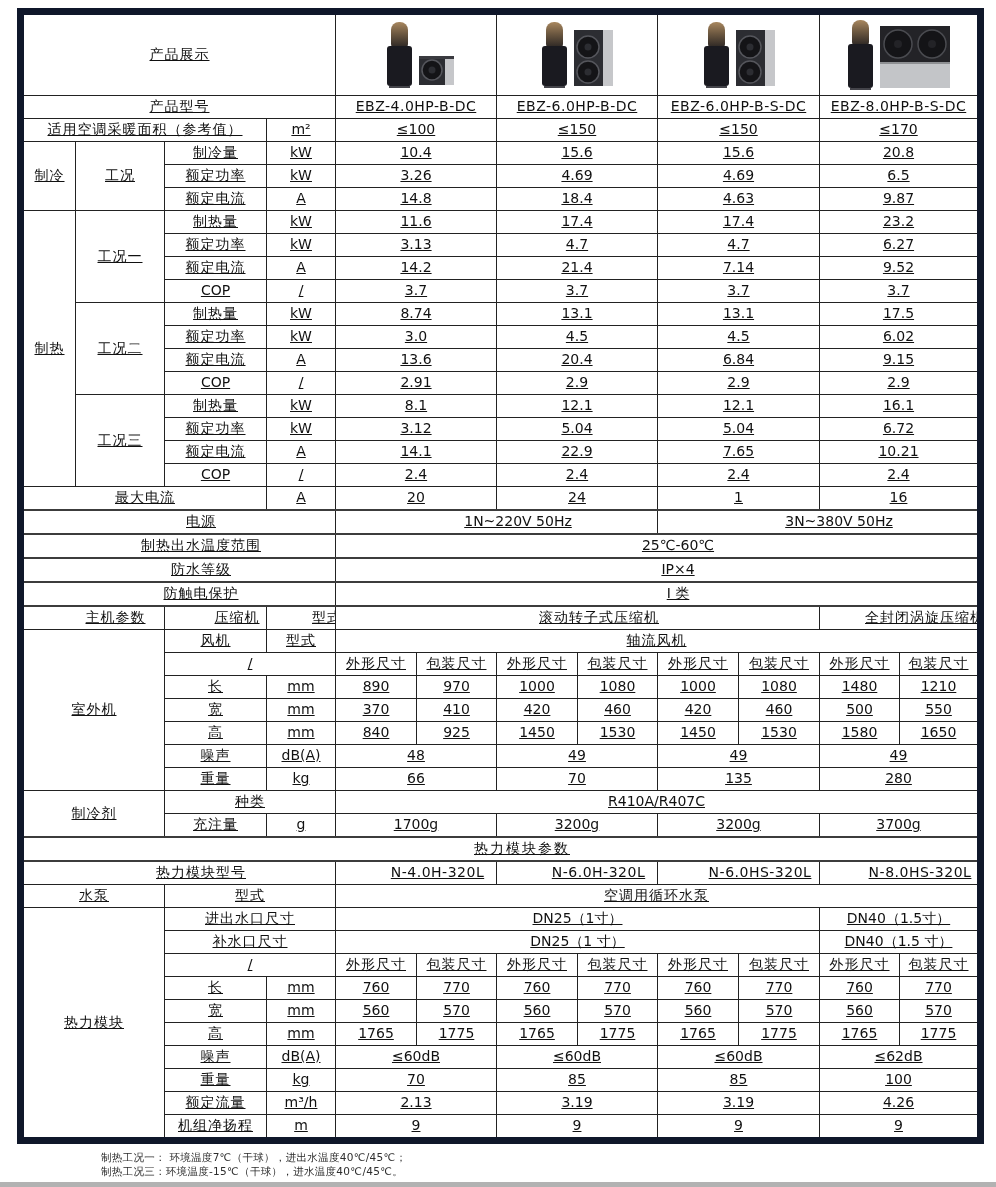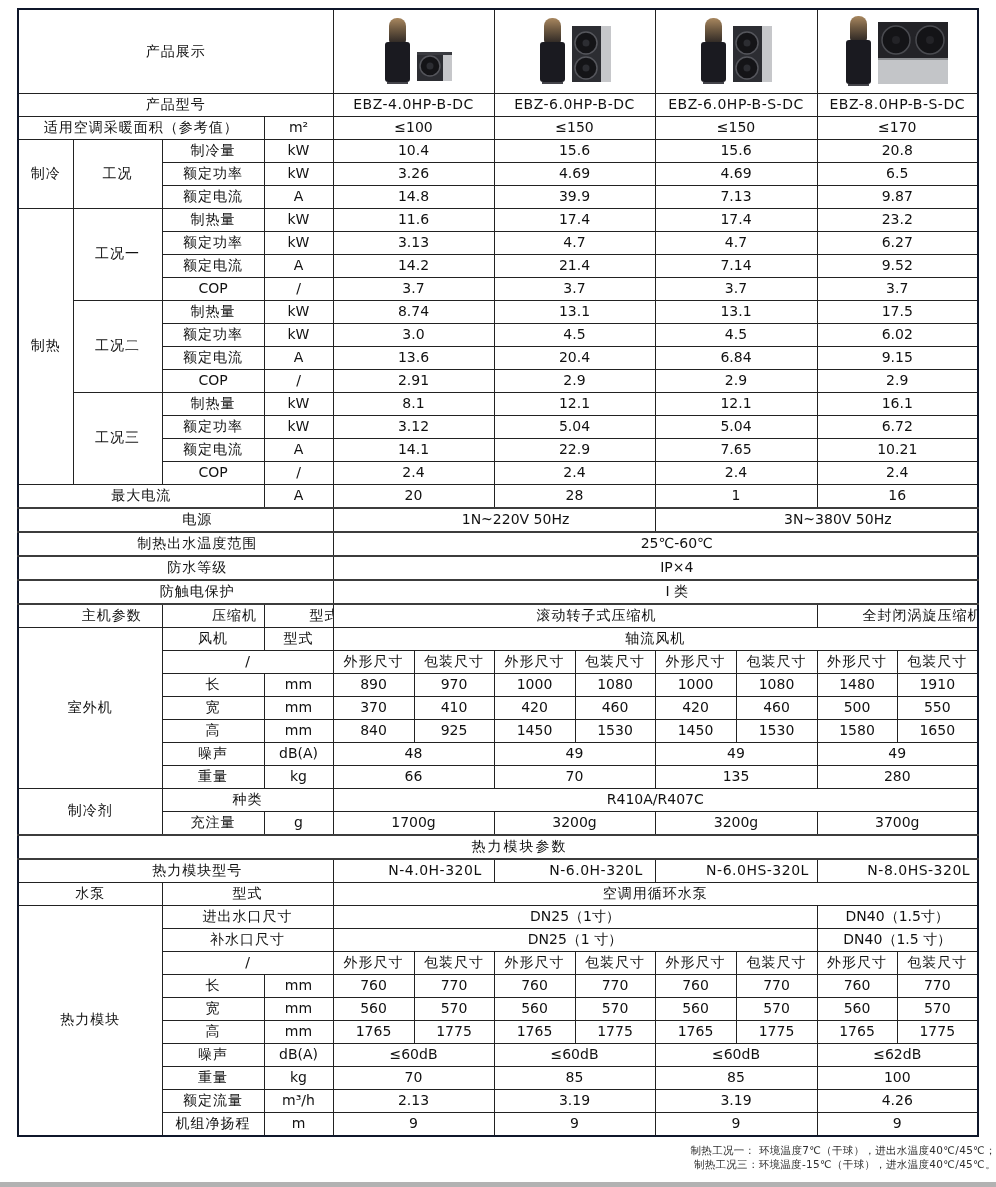--- a/index.html
+++ b/index.html
@@ -3,41 +3,42 @@
 <meta charset="utf-8">
 <style>
   html,body{margin:0;padding:0;}
   body{
     width:996px;height:1187px;position:relative;background:#ffffff;
     font-family:"DejaVu Sans","Liberation Sans",sans-serif;color:#111;overflow:hidden;
   }
   .page{padding:8px 0 0 17px;}
   table.spec{
     border-collapse:collapse;table-layout:fixed;width:960px;
-    border:2px solid #0f172a;
+    border:7px solid #0f172a;
+    text-decoration:underline;
   }
   table.spec td{
     border:1px solid #222;text-align:center;vertical-align:middle;
     padding:0 2px;height:22px;font-size:14px;line-height:1.1;
     overflow:hidden;white-space:nowrap;
   }
   tr{height:22px;}
   tr.r-img{height:84px;}
   td.lab{font-size:13.5px;letter-spacing:1px;}
   td.num{font-size:14.5px;}
   td.model{font-size:14.5px;letter-spacing:.5px;}
   td.left{text-align:left;padding-left:7px;letter-spacing:2px;}
   tr.sep td{border-top:2px solid #3c3c3c;padding-left:45px;}
   td.photo{padding:0;}
   td.photo svg{display:block;margin:0 auto;}
   .footnote{
     margin:6px 0 0 8px;font-size:10.5px;line-height:14px;color:#2d2d2d;letter-spacing:.3px;
   }
   .footnote .fl{white-space:nowrap;}
-  .footnote .ind{padding-left:76px;text-align:right;}
+  .footnote .ind{padding-left:76px;}
   .bottom-bar{
     position:absolute;left:0;bottom:0;width:996px;height:5px;background:#b2b2b2;
   }
 </style>
 </head>
 <body>
 
 <svg width="0" height="0" style="position:absolute" aria-hidden="true">
   <defs>
     <linearGradient id="cylGrad" x1="0" y1="0" x2="0" y2="1">
@@ -154,22 +155,22 @@
   <td class="num">kW</td>
   <td colspan="2" class="num">3.26</td>
   <td colspan="2" class="num">4.69</td>
   <td colspan="2" class="num">4.69</td>
   <td colspan="2" class="num">6.5</td>
 </tr>
 <tr>
   <td class="lab">额定电流</td>
   <td class="num">A</td>
   <td colspan="2" class="num">14.8</td>
-  <td colspan="2" class="num">39.9</td>
-  <td colspan="2" class="num">7.13</td>
+  <td colspan="2" class="num">18.4</td>
+  <td colspan="2" class="num">4.63</td>
   <td colspan="2" class="num">9.87</td>
 </tr>
 
 <tr>
   <td rowspan="12" class="lab">制热</td>
   <td rowspan="4" class="lab">工况一</td>
   <td class="lab">制热量</td>
   <td class="num">kW</td>
   <td colspan="2" class="num">11.6</td>
   <td colspan="2" class="num">17.4</td>
@@ -266,21 +267,21 @@
   <td colspan="2" class="num">2.4</td>
   <td colspan="2" class="num">2.4</td>
   <td colspan="2" class="num">2.4</td>
   <td colspan="2" class="num">2.4</td>
 </tr>
 
 <tr>
   <td colspan="3" class="lab">最大电流</td>
   <td class="num">A</td>
   <td colspan="2" class="num">20</td>
-  <td colspan="2" class="num">28</td>
+  <td colspan="2" class="num">24</td>
   <td colspan="2" class="num">1</td>
   <td colspan="2" class="num">16</td>
 </tr>
 
 <tr class="sep">
   <td colspan="4" class="lab">电源</td>
   <td colspan="4" class="num">1N~220V 50Hz</td>
   <td colspan="4" class="num">3N~380V 50Hz</td>
 </tr>
 
@@ -325,21 +326,21 @@
 <tr>
   <td class="lab">长</td>
   <td class="num">mm</td>
   <td class="num">890</td>
   <td class="num">970</td>
   <td class="num">1000</td>
   <td class="num">1080</td>
   <td class="num">1000</td>
   <td class="num">1080</td>
   <td class="num">1480</td>
-  <td class="num">1910</td>
+  <td class="num">1210</td>
 </tr>
 <tr>
   <td class="lab">宽</td>
   <td class="num">mm</td>
   <td class="num">370</td>
   <td class="num">410</td>
   <td class="num">420</td>
   <td class="num">460</td>
   <td class="num">420</td>
   <td class="num">460</td>

